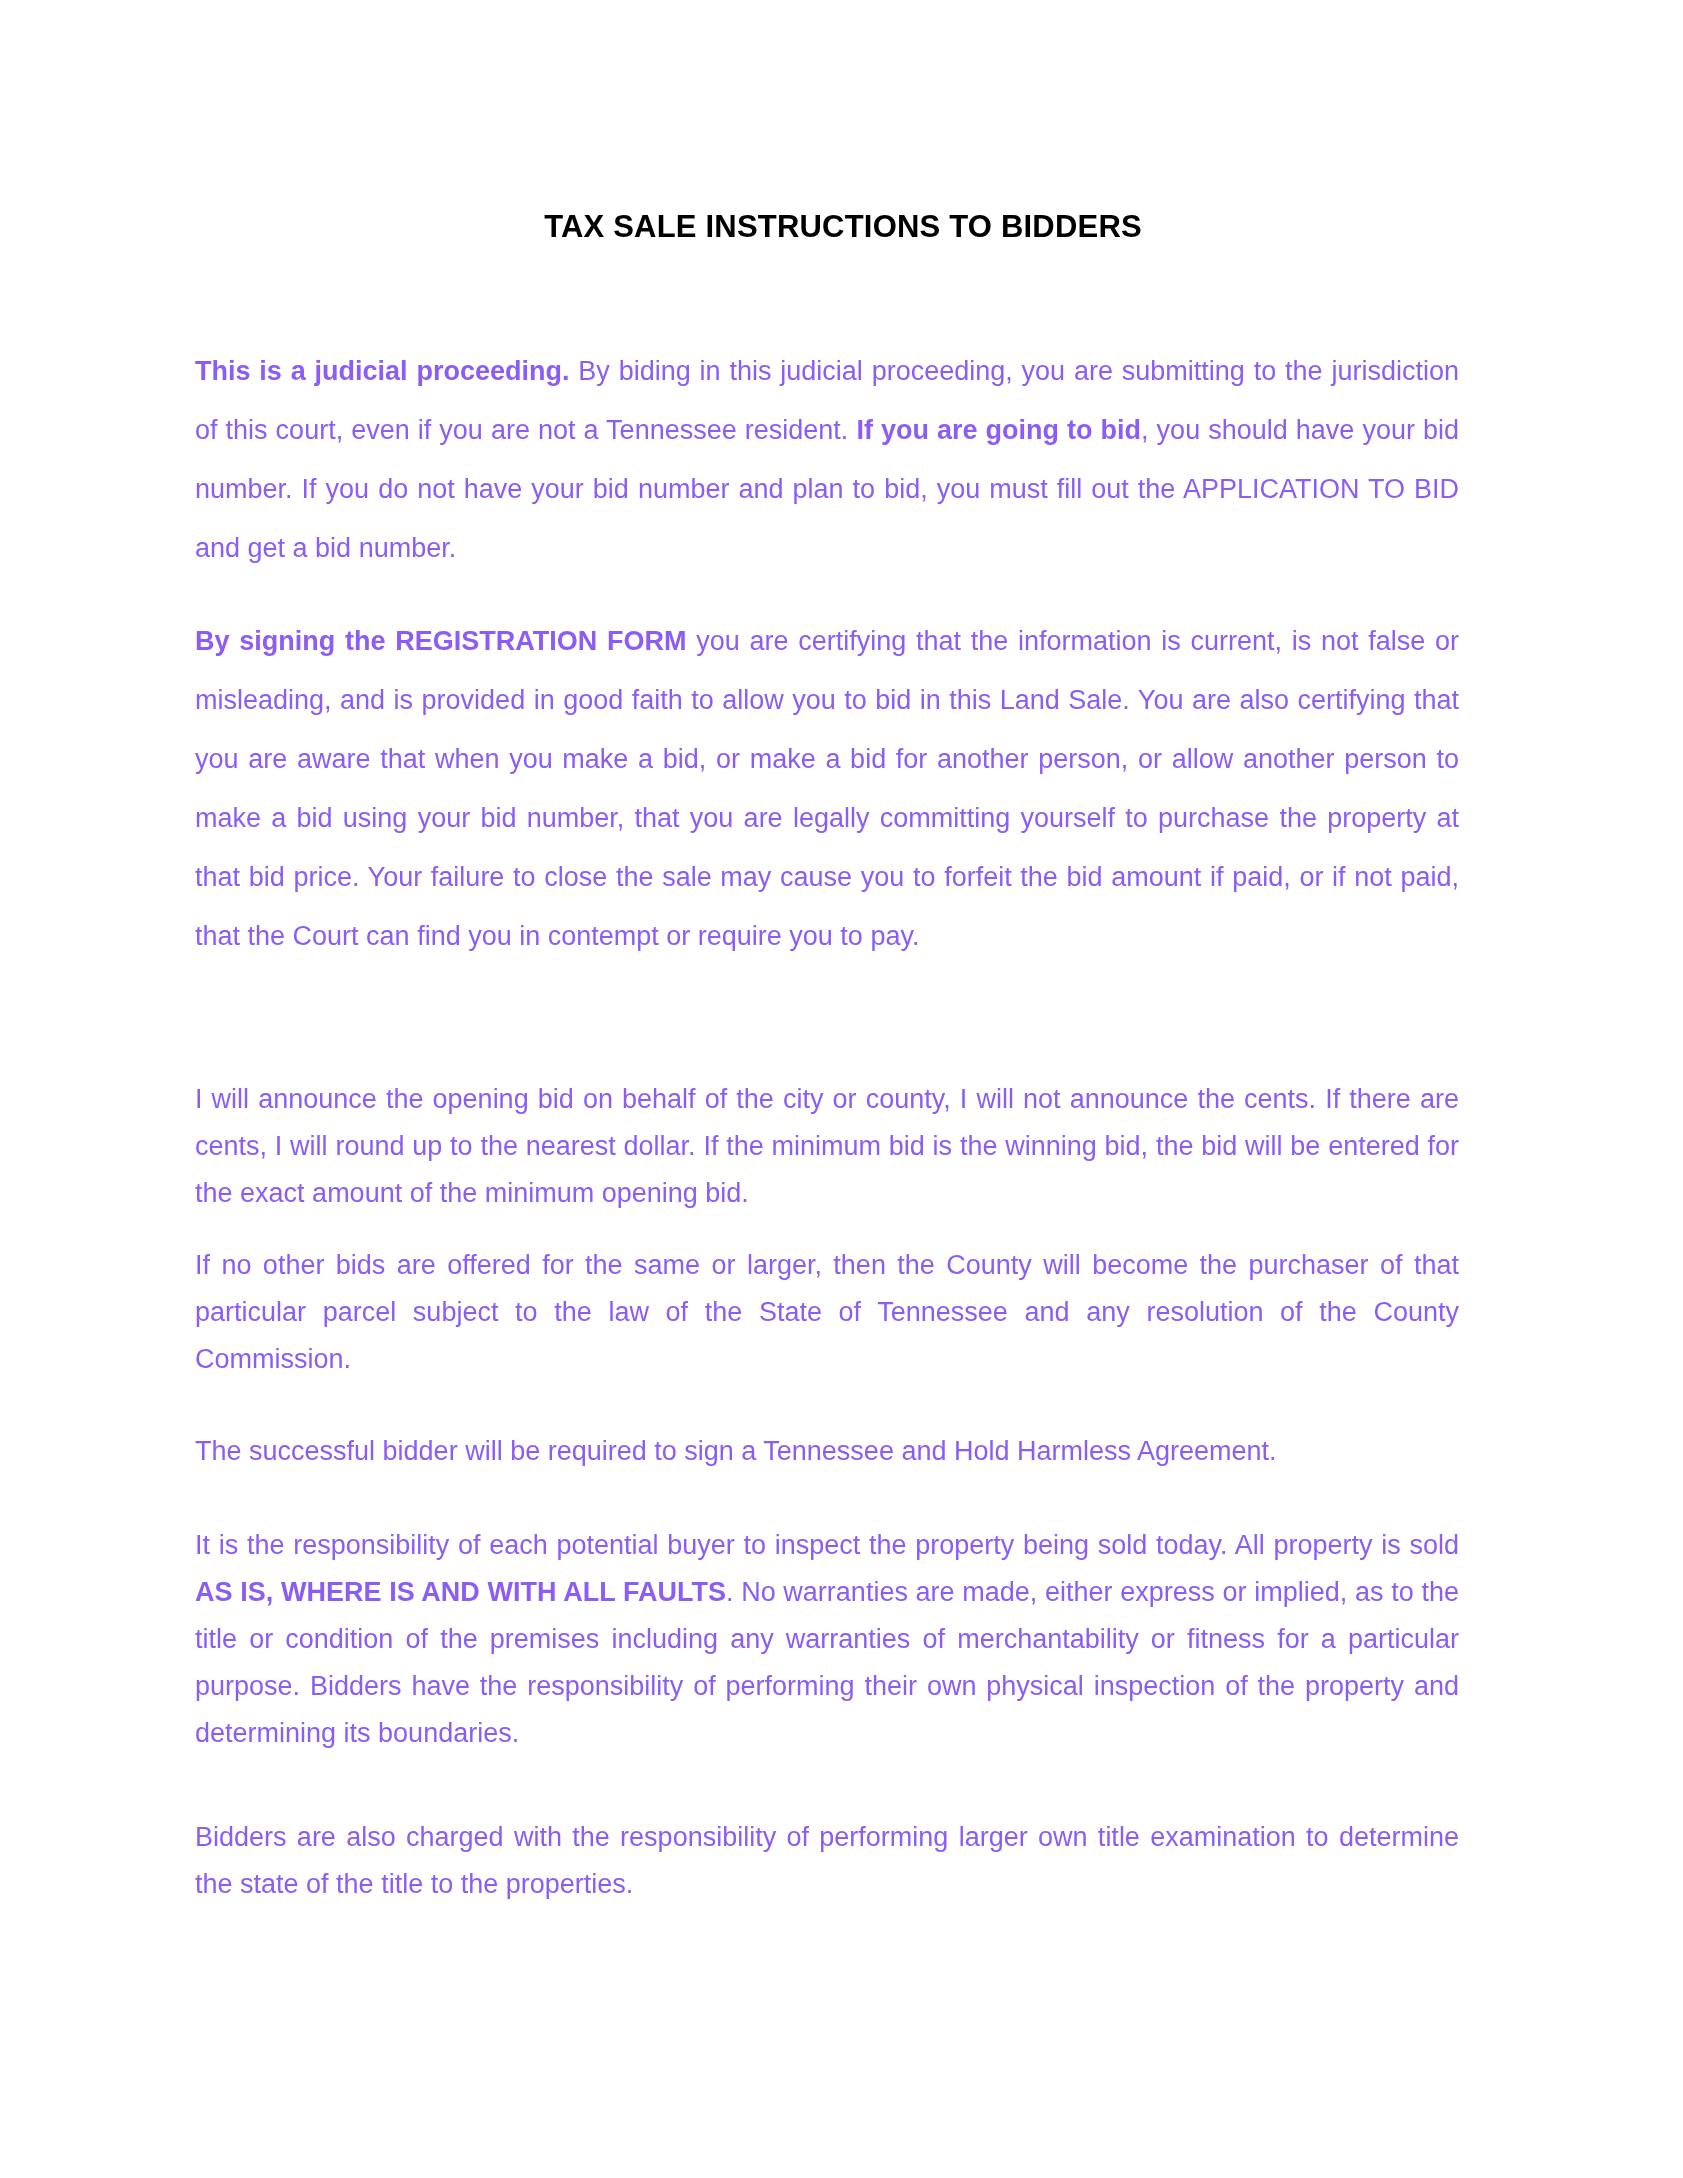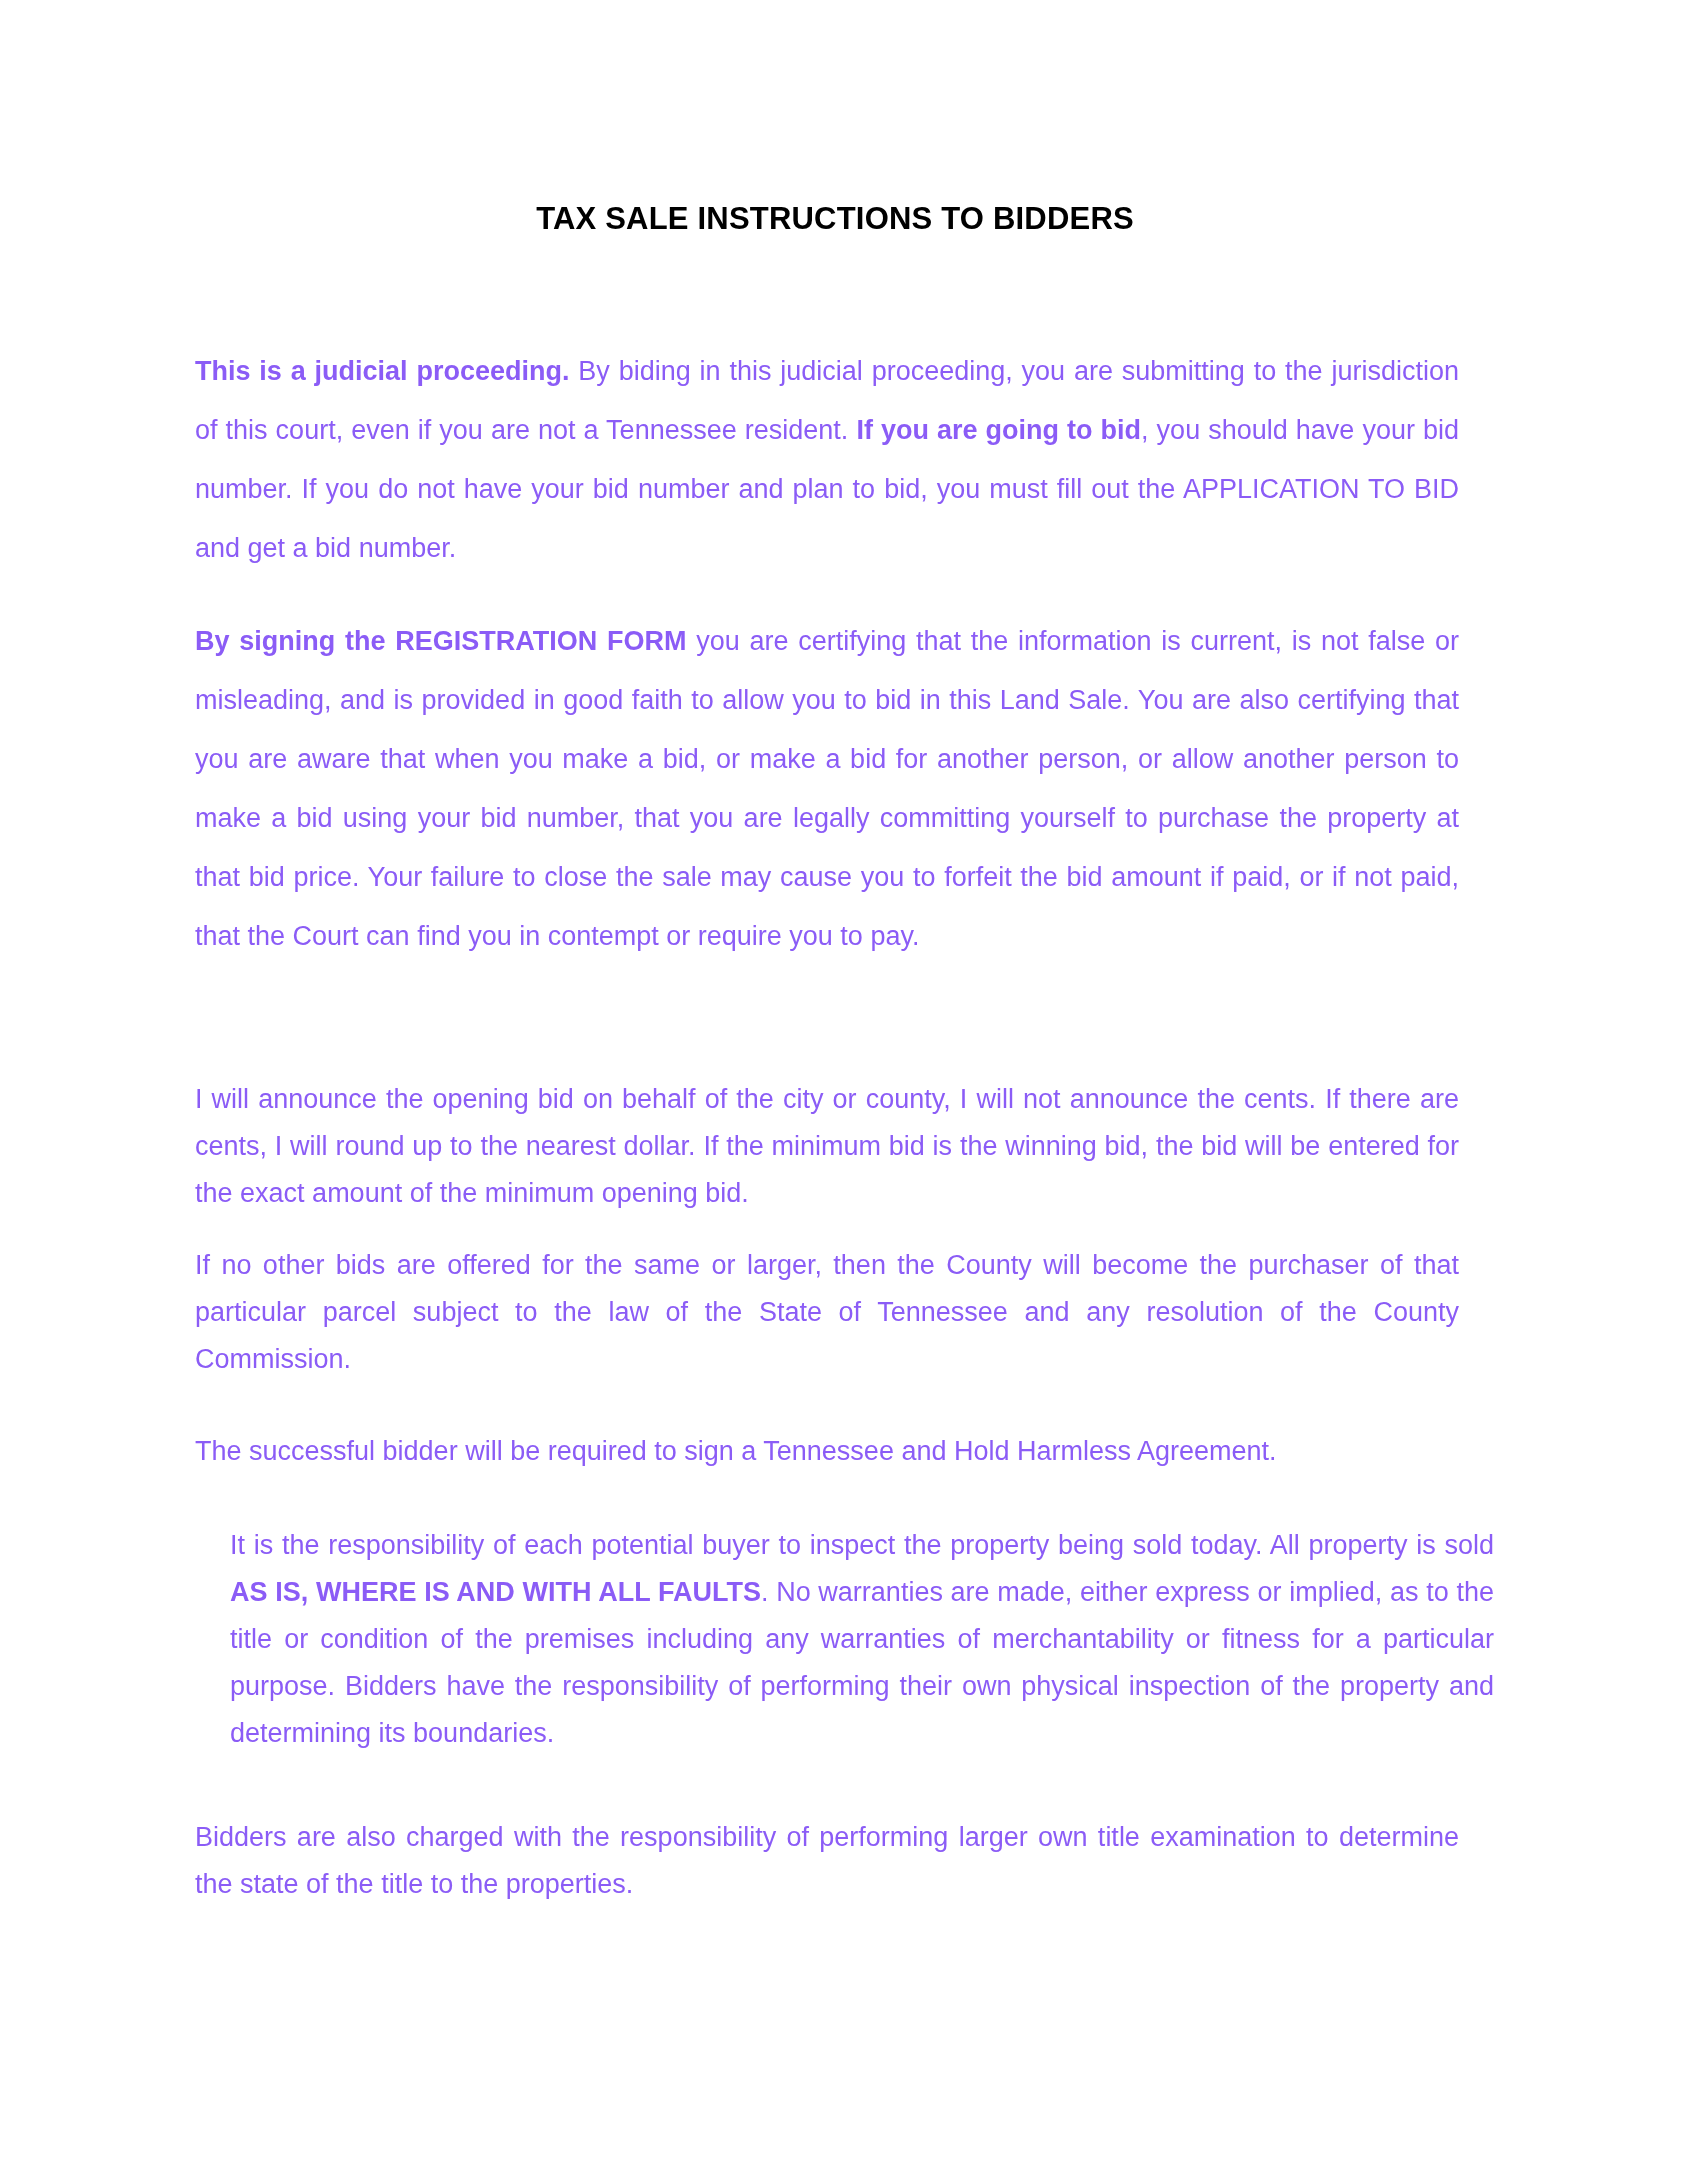--- a/index.html
+++ b/index.html
@@ -21,21 +21,21 @@
     box-sizing: border-box;
     overflow: hidden;
   }
   .content {
     position: absolute;
     left: 195px;
     top: 0;
     width: 1264px;          
   }
   .doc-title {
-    margin: 8px;
+    margin: 16px;
     padding: 0;
     font-size: 31px;
     font-weight: bold;
     text-align: center;
     letter-spacing: 0.2px;
     position: absolute;
     left: 0;
     top: 193px;
     width: 1264px;
   }
@@ -58,21 +58,21 @@
 
   .b { font-weight: bold; }
   .u { }
 
   
   #p1 { top: 342px; }
   #p2 { top: 612px; }
   #p3 { top: 1076px; }
   #p4 { top: 1242px; }
   #p5 { top: 1428px; }
-  #p6 { top: 1522px; margin-left: 35px; }
+  #p6 { top: 1522px; }
   #p7 { top: 1814px; }
 </style>
 </head>
 <body>
 
 <div class="page">
   <div class="content">
 
     <h1 class="doc-title">TAX SALE INSTRUCTIONS TO BIDDERS</h1>
 

